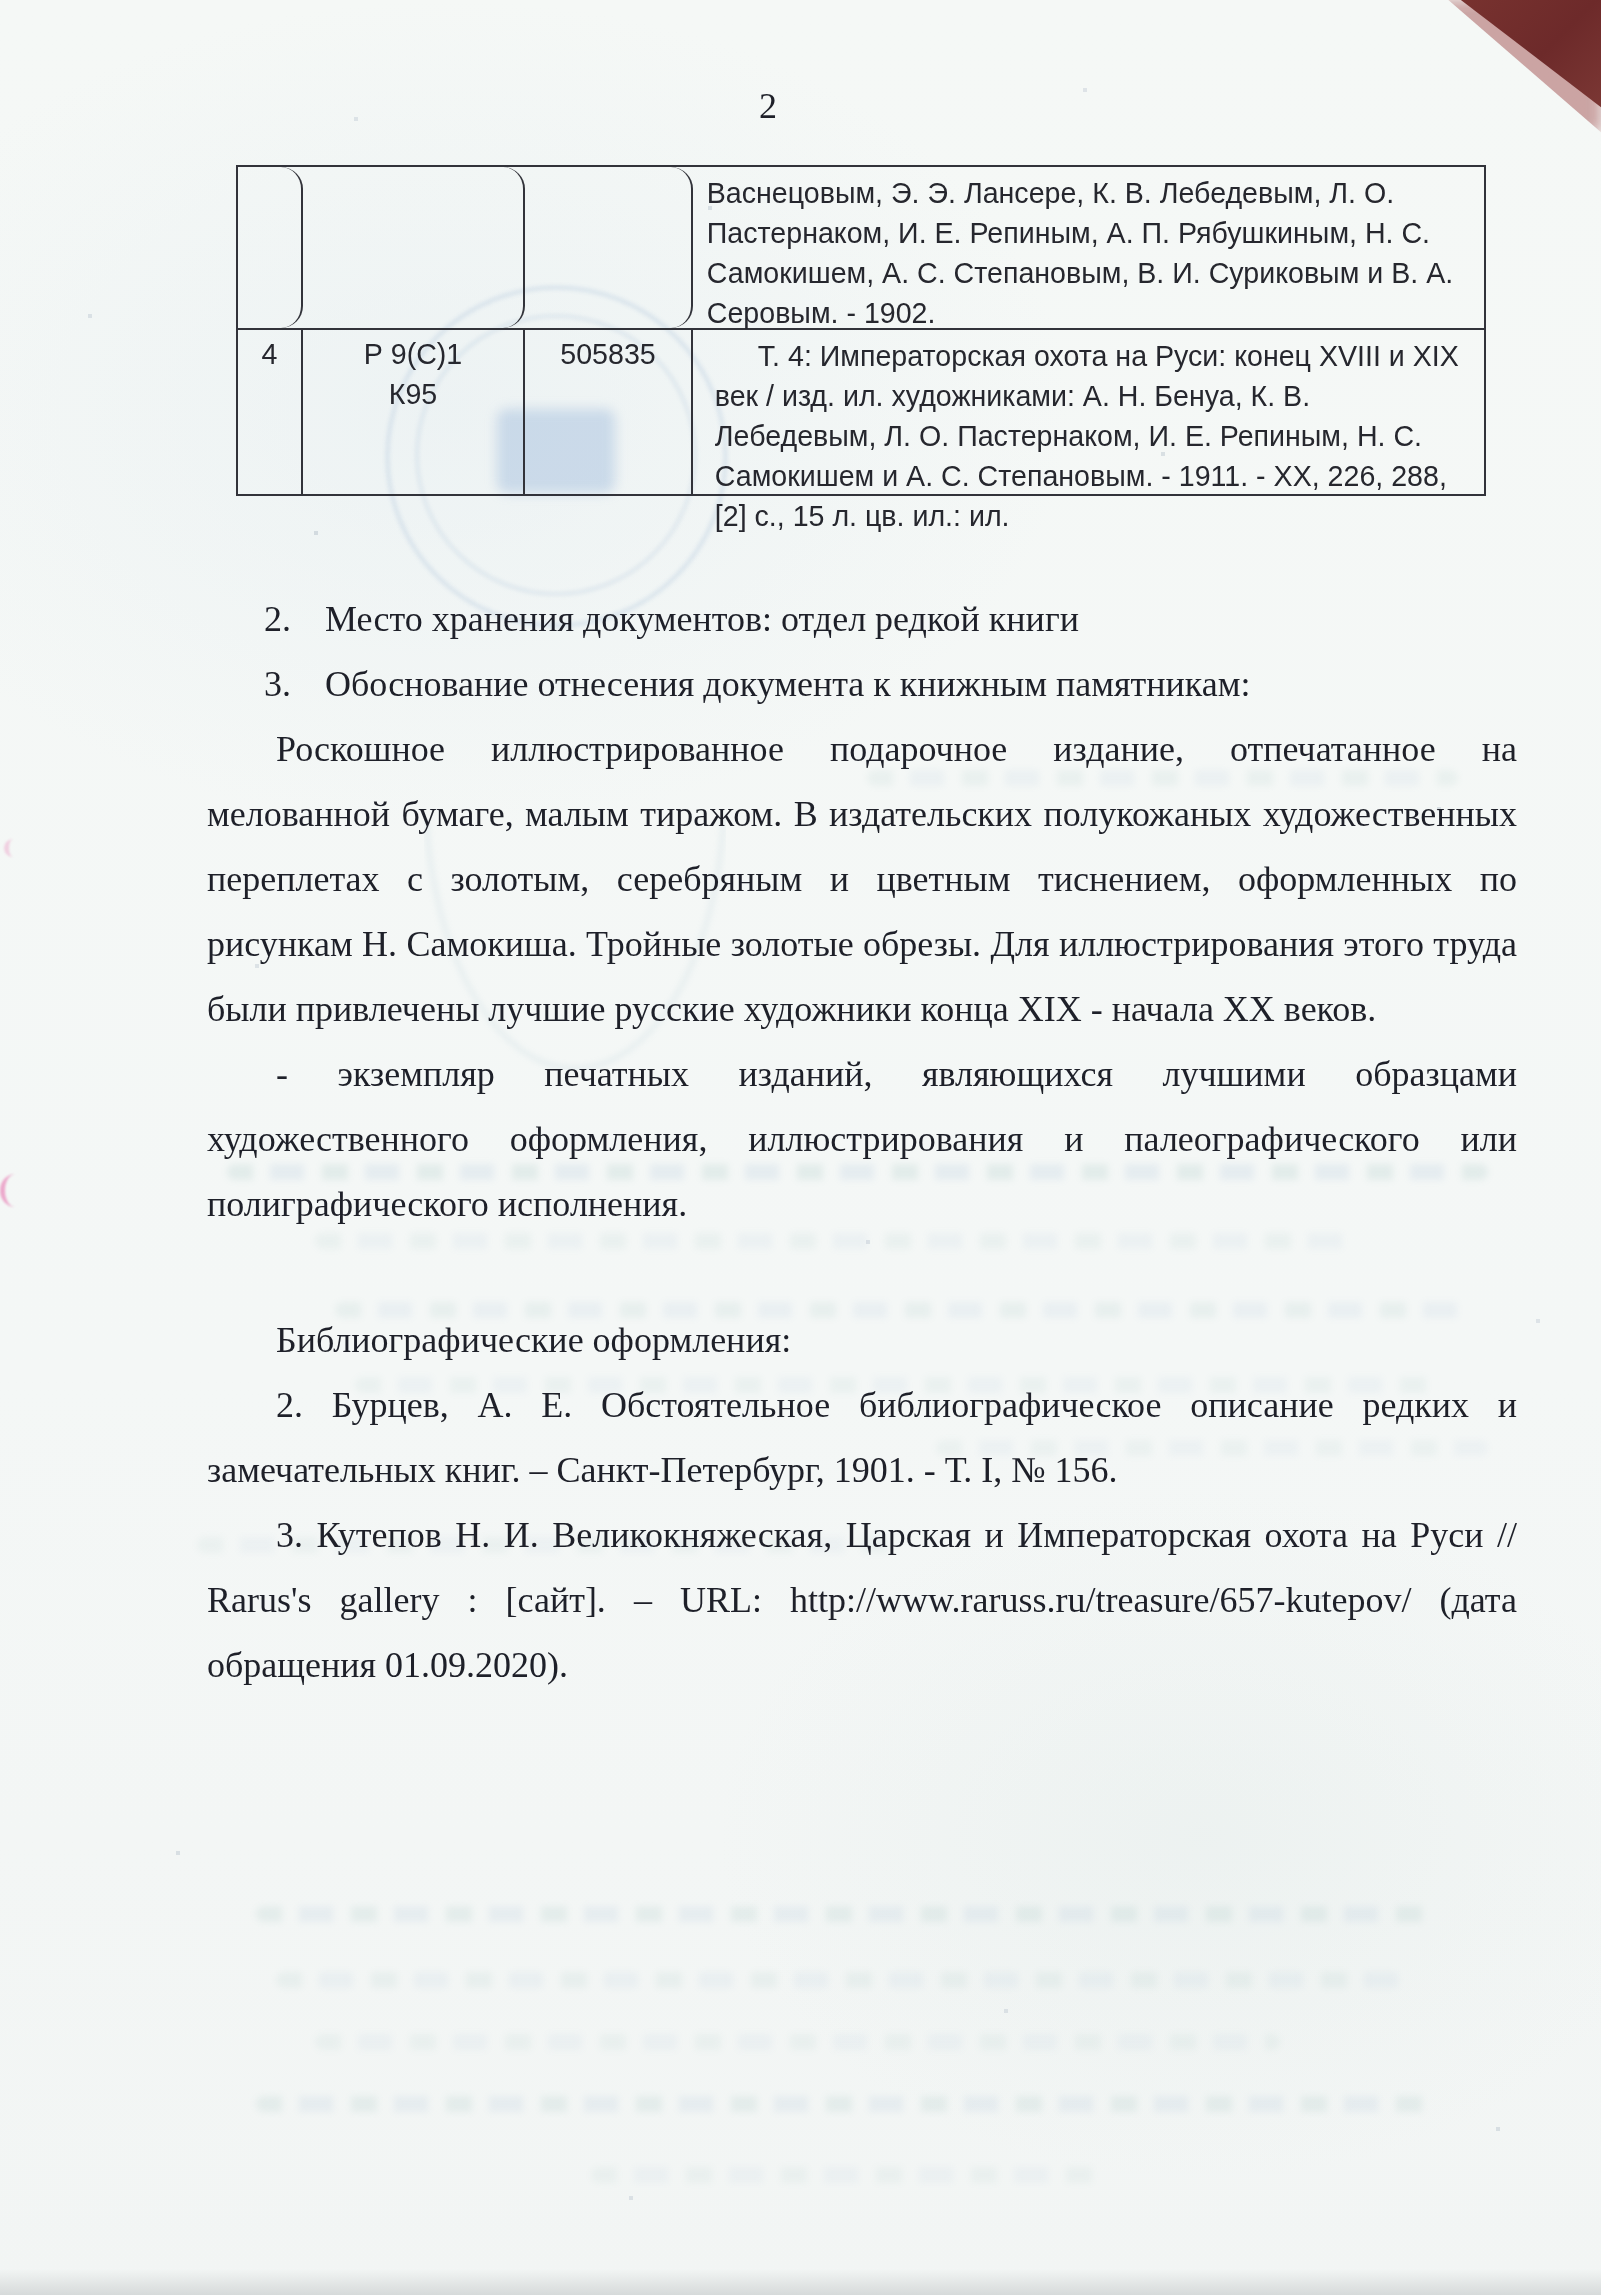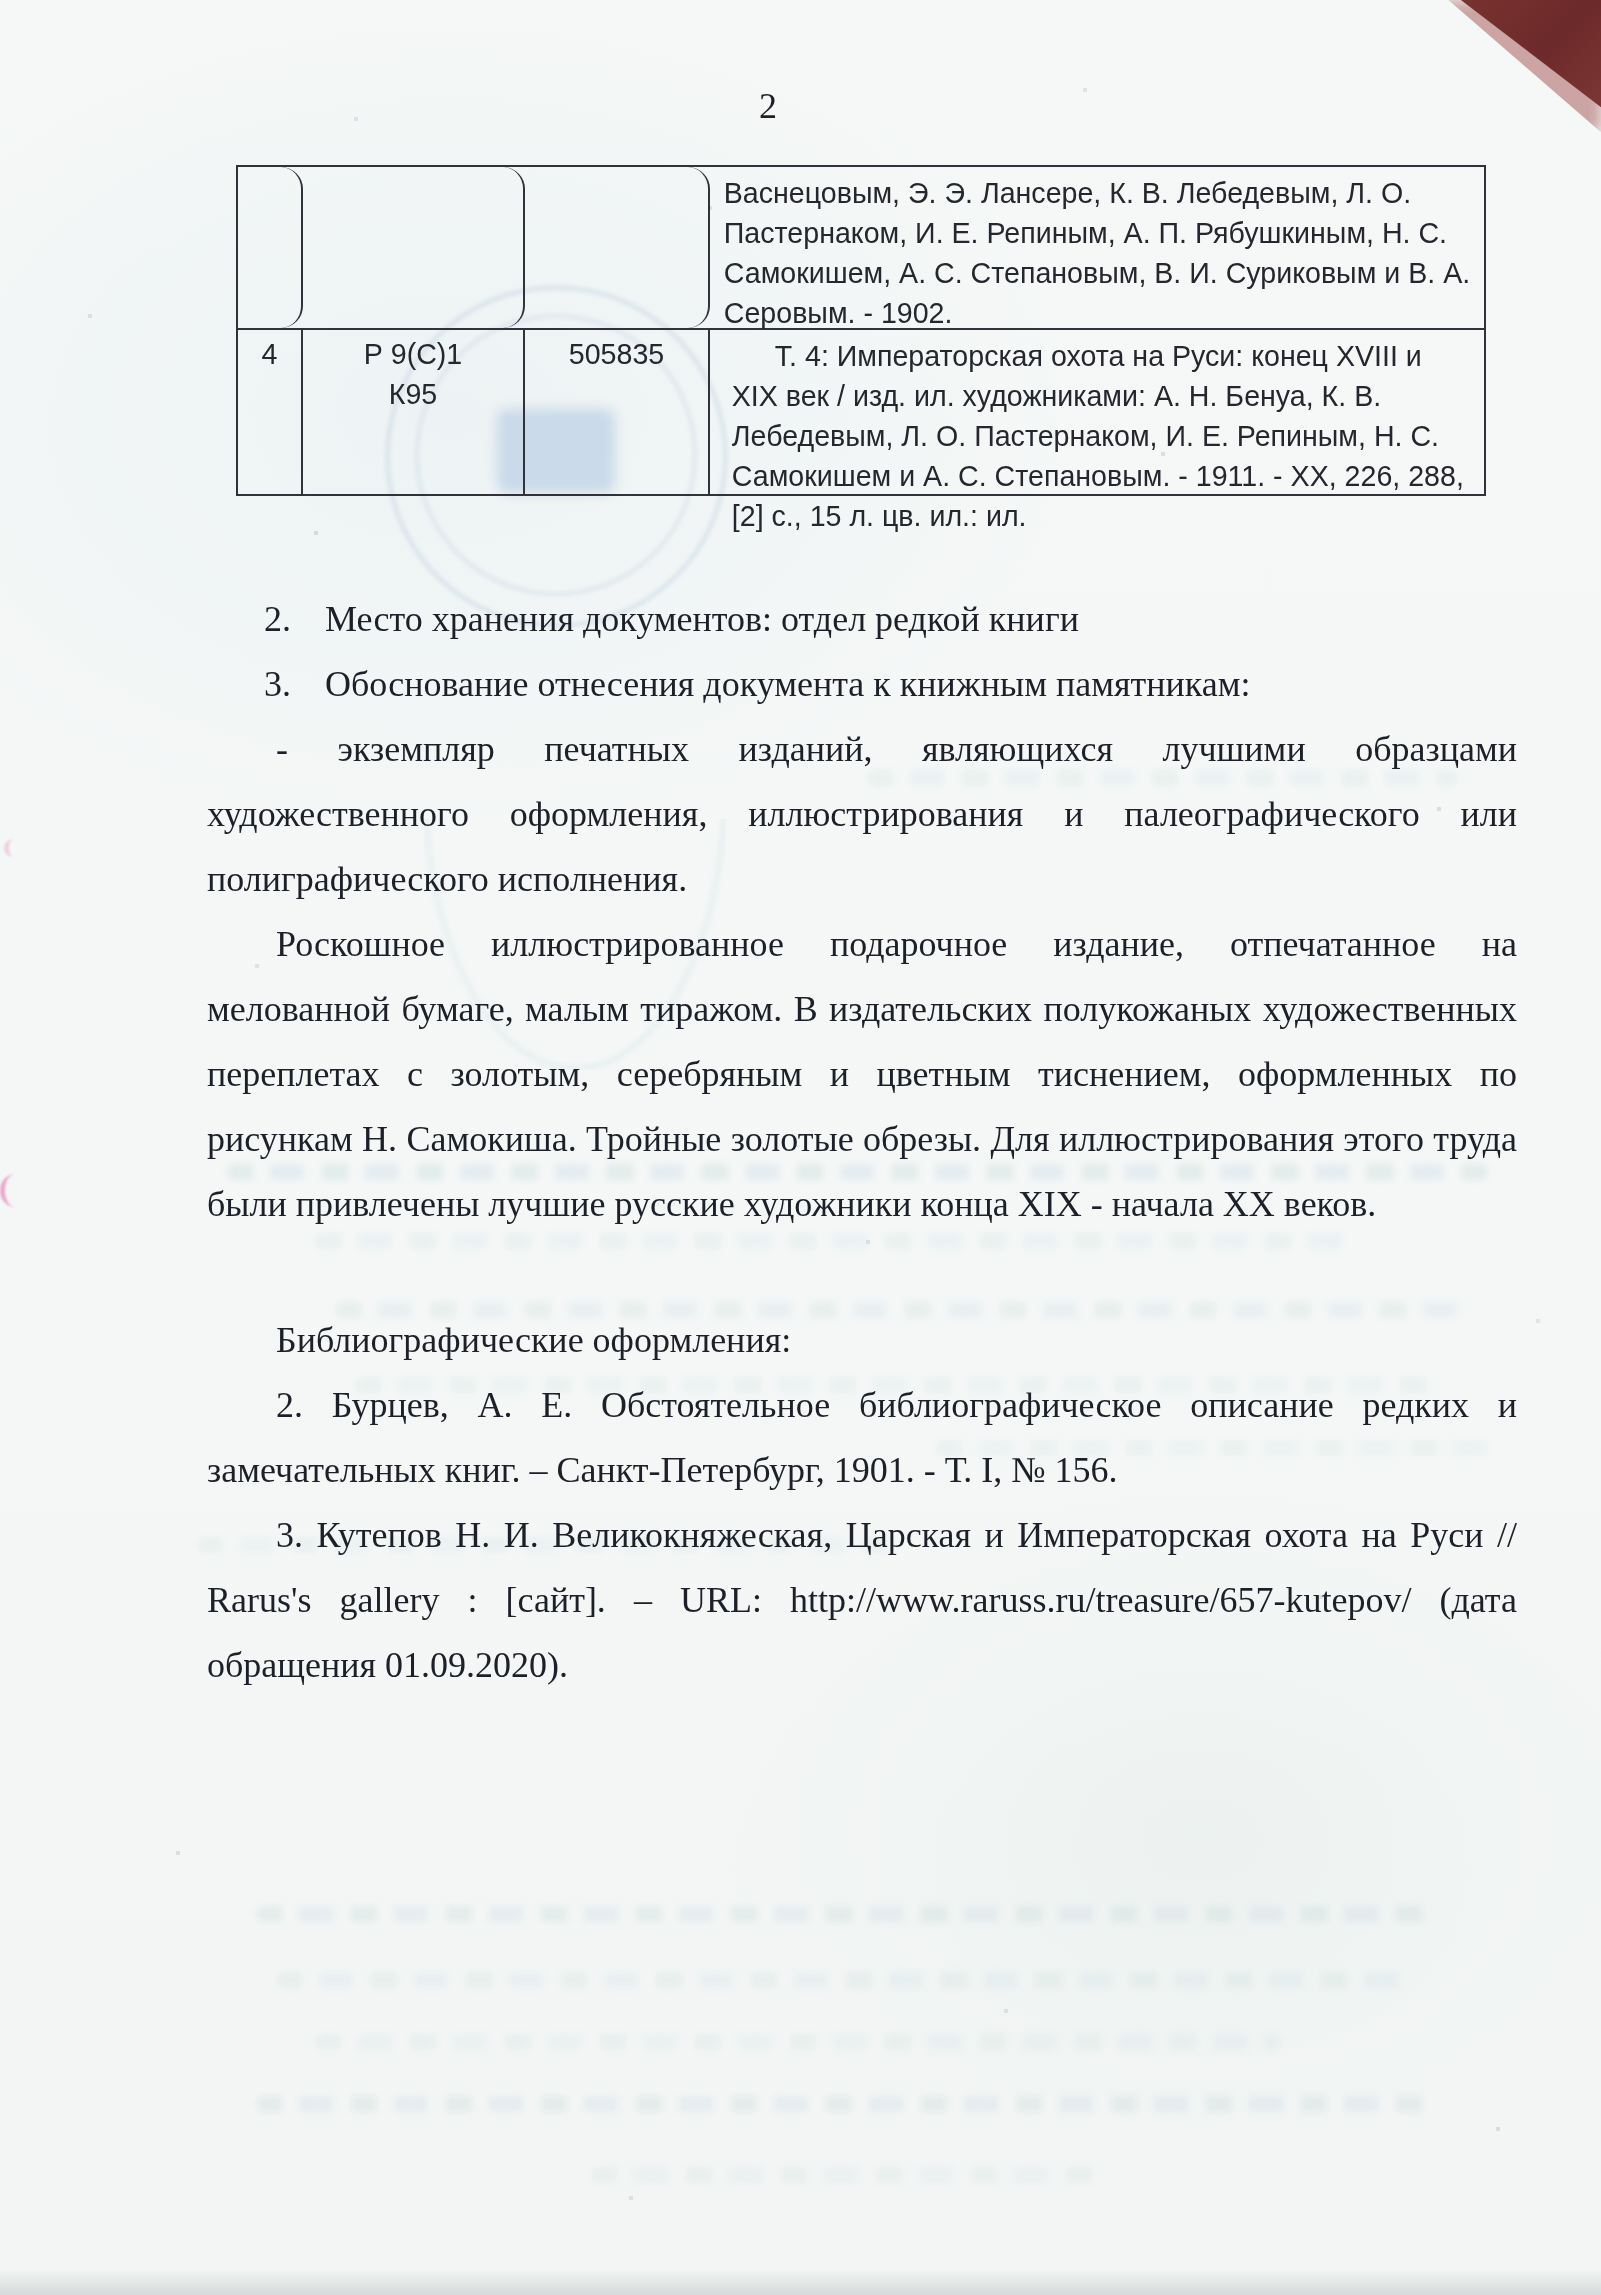--- a/index.html
+++ b/index.html
@@ -83,21 +83,21 @@
     font-size:28.6px;line-height:40px;color:#26272e;
   }
   .t-row{display:flex;}
   .t-row.first{border-bottom:2px solid #32333a;}
   .t-row.first .t-cell{height:161px;border-radius:22px;}
   .t-row.second .t-cell{height:164px;}
   .t-cell{box-sizing:border-box;border-right:2px solid #32333a;padding:3.9px 7.9px 0 7.9px;}
   .t-cell:last-child{border-right:none;}
   .c-num{width:65px;text-align:center;}
   .c-shelf{width:222px;text-align:center;white-space:pre-line;}
-  .c-inv{width:185px;text-align:center;}
+  .c-inv{width:168px;text-align:center;}
   .c-desc{flex:1;padding:5.9px 13.8px 0 13.8px;}
   .c-desc.indent-first{text-indent:43px;margin-left:8px;}
 
   
   .body-text{
     position:absolute;left:207px;top:587px;width:1310px;
     font-size:36px;line-height:65px;text-align:justify;
     overflow-wrap:break-word;
   }
   .body-text p{margin:0;}
@@ -152,21 +152,21 @@
       <div class="t-cell c-shelf">Р 9(С)1
 К95</div>
       <div class="t-cell c-inv">505835</div>
       <div class="t-cell c-desc indent-first">Т. 4: Императорская охота на Руси: конец XVIII и XIX век / изд. ил. художниками: А. Н. Бенуа, К. В. Лебедевым, Л. О. Пастернаком, И. Е. Репиным, Н. С. Самокишем и А. С. Степановым. - 1911. - XX, 226, 288, [2] с., 15 л. цв. ил.: ил.</div>
     </div>
   </div>
 
   <div class="body-text">
     <p class="num-line"><span class="n">2.</span><span class="t">Место хранения документов: отдел редкой книги</span></p>
     <p class="num-line"><span class="n">3.</span><span class="t">Обоснование отнесения документа к книжным памятникам:</span></p>
+    <p class="para">Роскошное иллюстрированное подарочное издание, отпечатанное на мелованной бумаге, малым тиражом. В издательских полукожаных художественных переплетах с золотым, серебряным и цветным тиснением, оформленных по рисункам Н. Самокиша. Тройные золотые обрезы. Для иллюстрирования этого труда были привлечены лучшие русские художники конца XIX - начала XX веков.</p>
     <p class="para">- экземпляр печатных изданий, являющихся лучшими образцами художественного оформления, иллюстрирования и палеографического или полиграфического исполнения.</p>
-    <p class="para">Роскошное иллюстрированное подарочное издание, отпечатанное на мелованной бумаге, малым тиражом. В издательских полукожаных художественных переплетах с золотым, серебряным и цветным тиснением, оформленных по рисункам Н. Самокиша. Тройные золотые обрезы. Для иллюстрирования этого труда были привлечены лучшие русские художники конца XIX - начала XX веков.</p>
     <p class="bib-heading">Библиографические оформления:</p>
     <p class="bib-entry">2. Бурцев, А. Е. Обстоятельное библиографическое описание редких и замечательных книг. – Санкт-Петербург, 1901. - Т. I, № 156.</p>
     <p class="bib-entry">3. Кутепов Н. И. Великокняжеская, Царская и Императорская охота на Руси // Rarus's gallery : [сайт]. – URL: http://www.raruss.ru/treasure/657-kutepov/ (дата обращения 01.09.2020).</p>
   </div>
 
 </div>
 
 
 </body></html>

